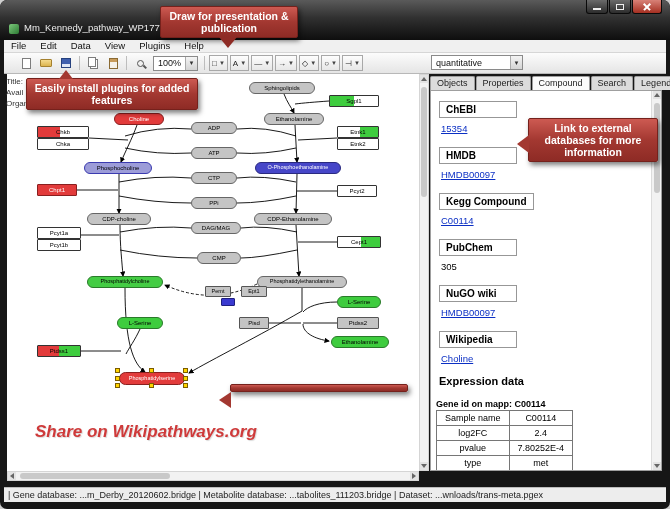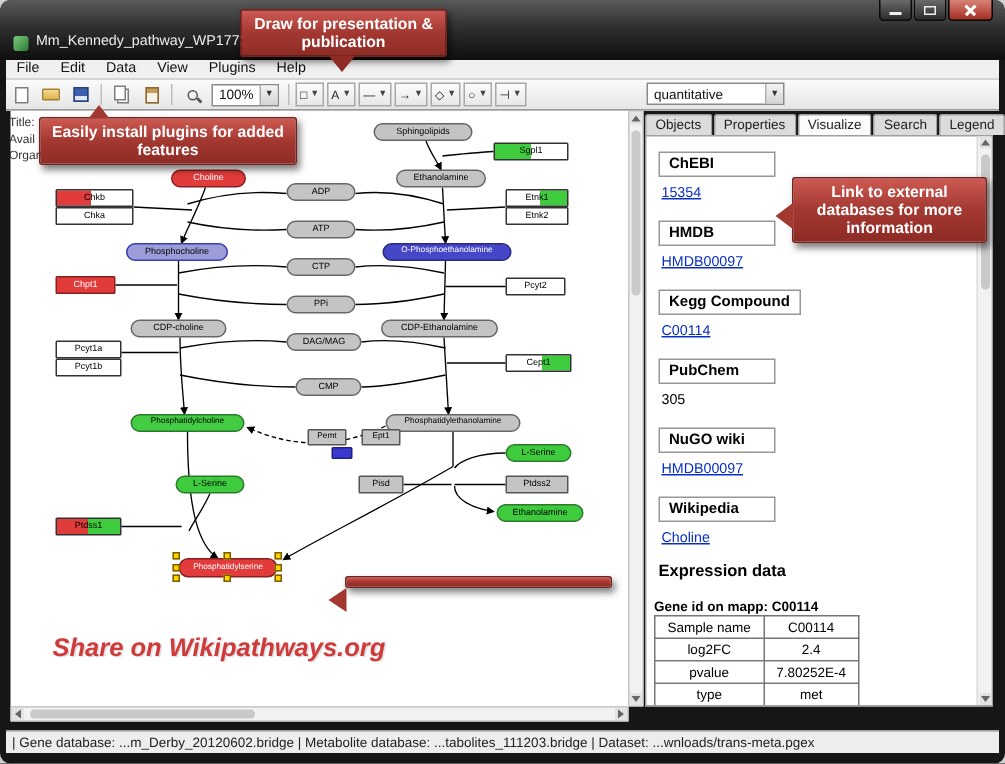--- a/index.html
+++ b/index.html
@@ -21,21 +21,21 @@
   .wb-x1,.wb-x2 { position:absolute; left:50%; top:6px; width:9px; height:1.6px; background:#fff; }
   .wb-x1 { transform:translateX(-50%) rotate(45deg); }
   .wb-x2 { transform:translateX(-50%) rotate(-45deg); }
 
   
   .menubar { position:absolute; left:4px; top:40px; width:662px; height:13px; background:#f0f0f0;
     border-bottom:1px solid #d6d6d6; display:flex; align-items:flex-end; }
   .menu-item { padding:0 7px; font-size:9.5px; line-height:13px; color:#111; }
   .toolbar { position:absolute; left:4px; top:53px; width:662px; height:21px;
     background:linear-gradient(180deg,#fcfcfc,#e5e5e5); border-bottom:1px solid #b8b8b8;
-    display:flex; align-items:center; padding-left:0; }
+    display:flex; align-items:center; padding-left:12px; }
   .tb-btn { width:18px; height:16px; margin:0 1px; display:flex; align-items:center; justify-content:center; }
   .tb-sep { width:1px; height:14px; background:#bdbdbd; margin:0 3px; }
   .ic-page { width:9px; height:11px; background:#fff; border:1px solid #7d7d7d; }
   .ic-folder { width:12px; height:8px; background:linear-gradient(180deg,#f4da8e,#dcb44e); border:1px solid #a5812f; border-radius:1px; }
   .ic-save { width:10px; height:10px; background:#3f5fae; border:1px solid #26417e; box-shadow:inset 0 -3px 0 #dfe6f5; }
   .ic-copy { width:8px; height:10px; background:#fff; border:1px solid #7d7d7d; box-shadow:2px 2px 0 -1px #fff, 2px 2px 0 0 #7d7d7d; margin:-2px 2px 0 0; }
   .ic-paste { width:9px; height:11px; background:#c89b5a; border:1px solid #8a6a33; box-shadow:inset 0 -6px 0 #f6f2ea; }
   .ic-zoom { width:7px; height:7px; border:1.5px solid #555; border-radius:50%; position:relative; }
   .ic-zoom::after { content:""; position:absolute; left:5px; top:5px; width:4px; height:1.5px; background:#555; transform:rotate(45deg); }
   .combo { display:flex; align-items:center; border:1px solid #8a8a8a; background:#fff; height:15px;
@@ -308,21 +308,21 @@
       </div>
     <div class="hthumb"></div>
     <div class="sb-btn" style="right:0;top:0;">
         <div class="tri-rt"></div>
       </div>
   </div>
 
   <div class="tabs" id="tabs-row">
       <div class="tab">Objects</div>
       <div class="tab">Properties</div>
-      <div class="tab selected">Visualize</div>
+      <div class="tab selected">Compound</div>
       <div class="tab">Search</div>
       <div class="tab">Legend</div>
     </div>
 
   <div class="panel" id="panel-content">
     <div class="expression-title">Expression data</div>
     <div class="geneid">Gene id on mapp: C00114</div>
     <table class="bp-table">
         <tbody id="bp-table-body">
           <tr>

